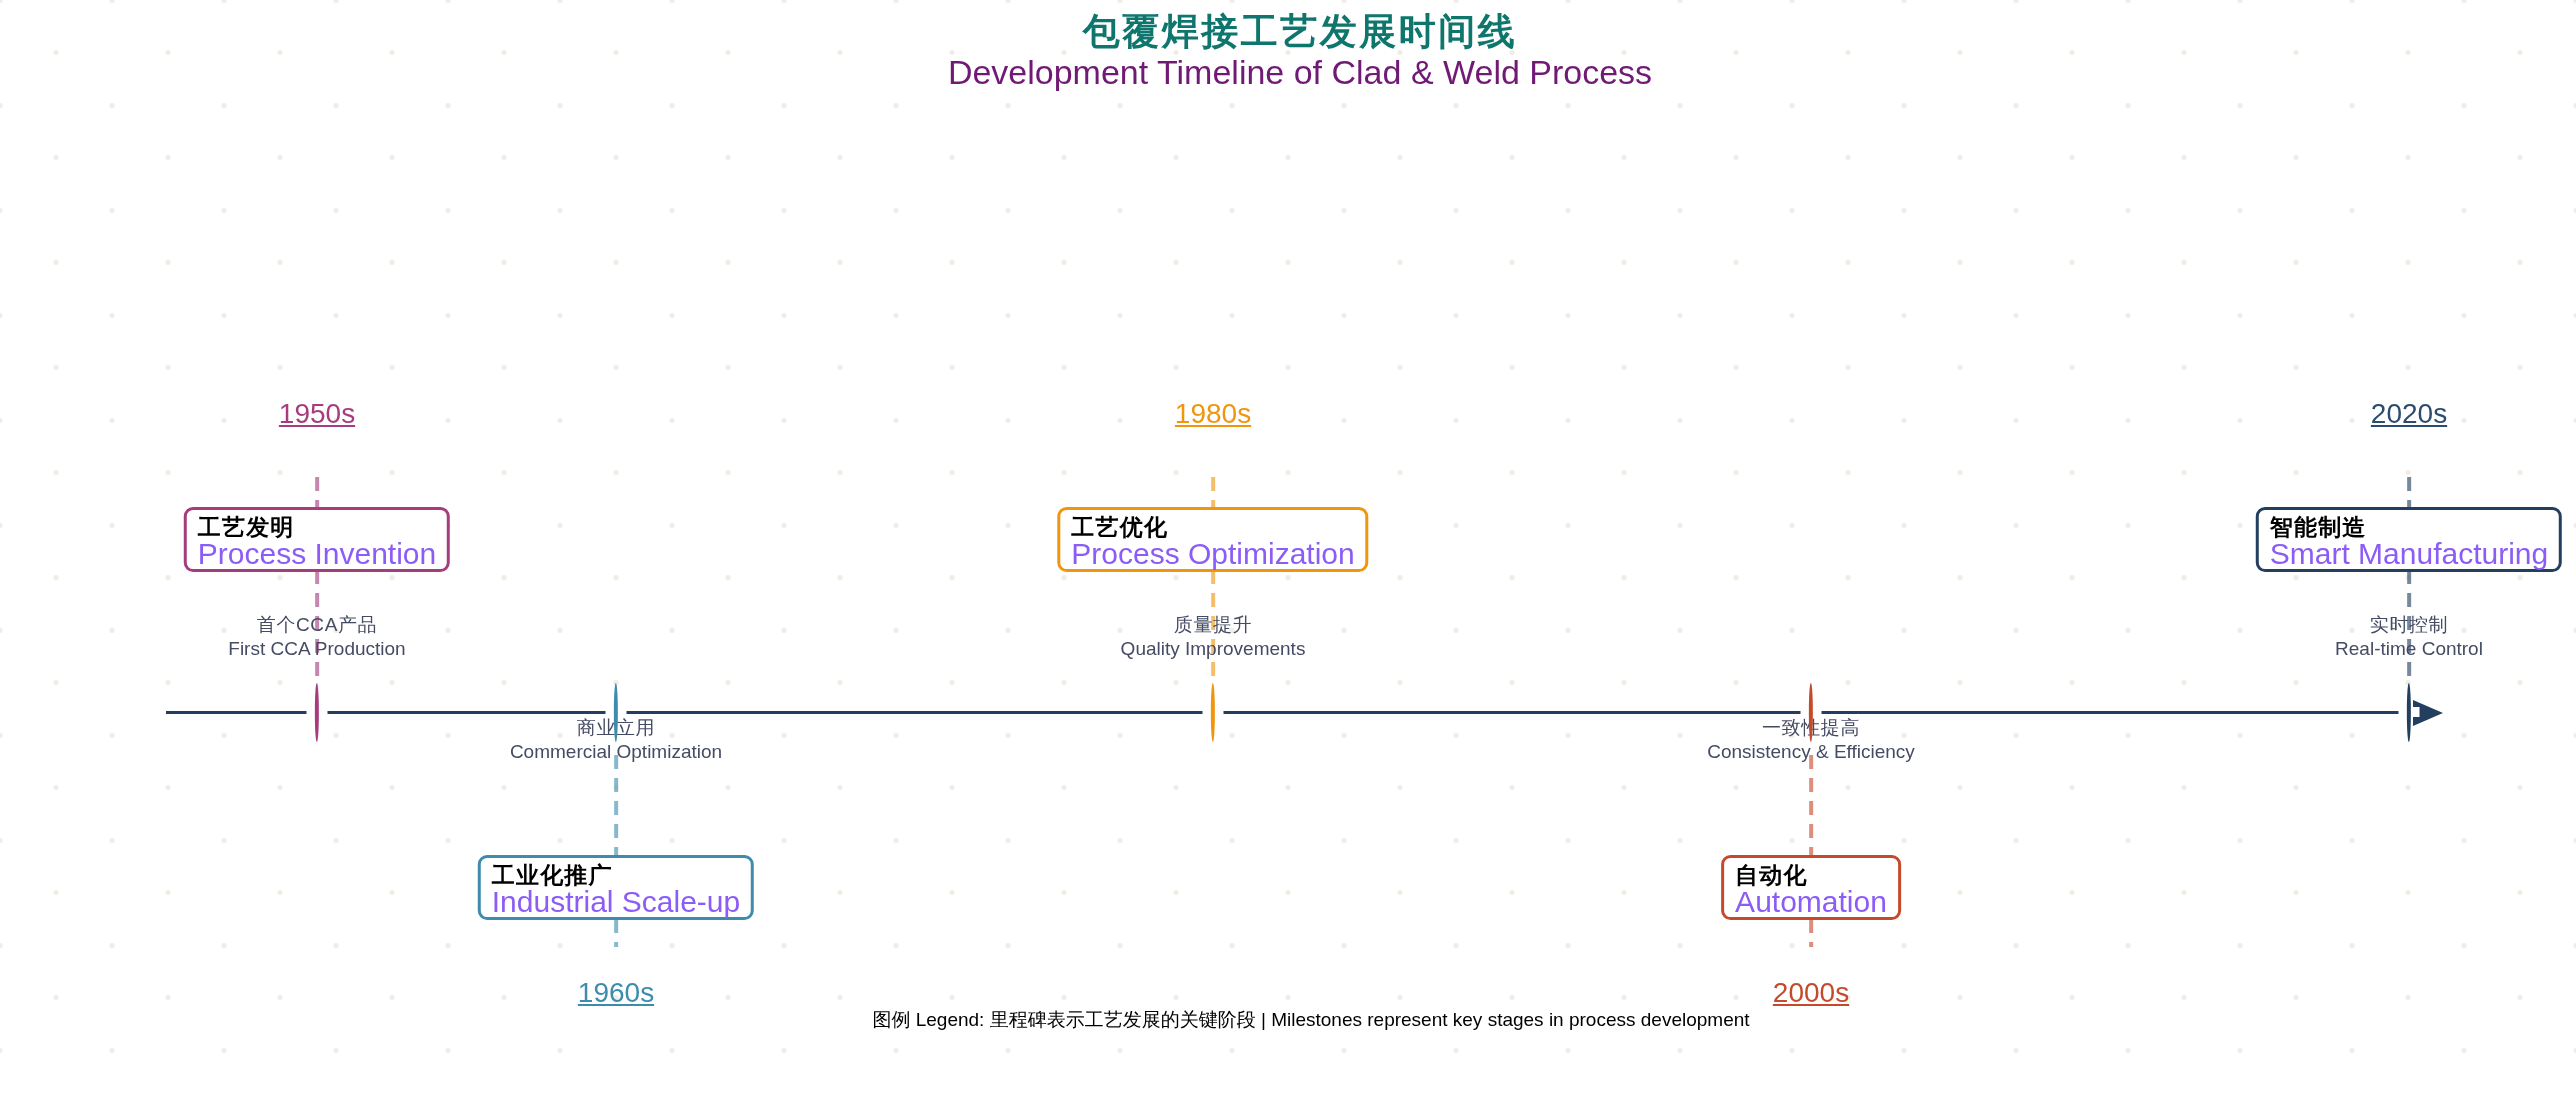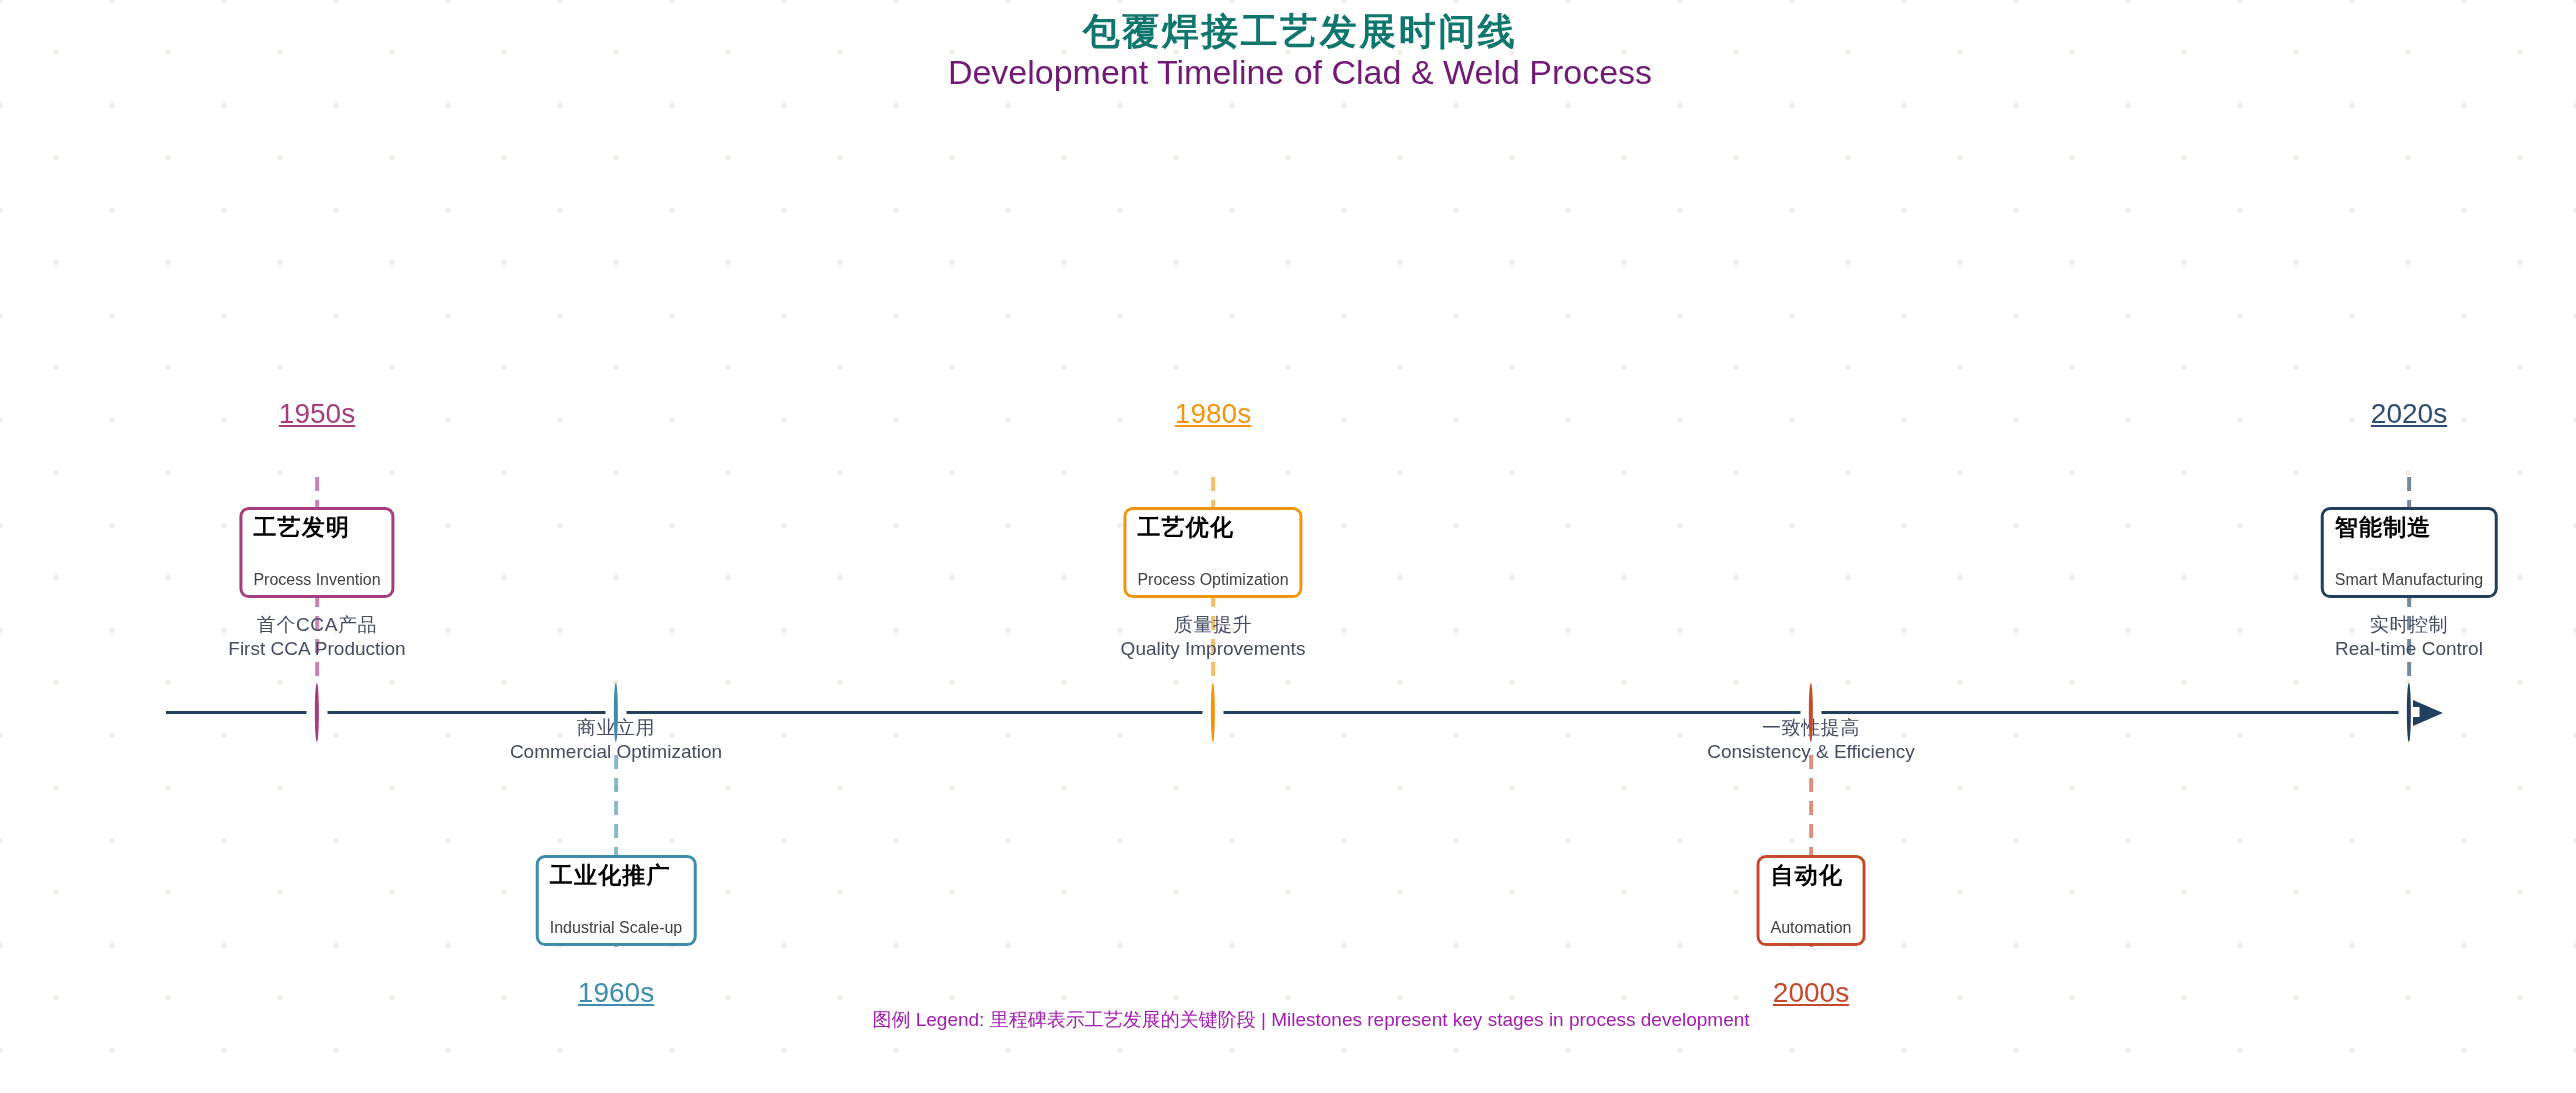--- a/index.html
+++ b/index.html
@@ -43,29 +43,29 @@
   .above .dash-b{top:570px;height:106px;}
   .below .dash-a{top:755px;height:101px;}
   .below .dash-b{top:919px;height:28px;}
   .box{
     background:#ffffff;border:3.1px solid var(--c);border-radius:9.3px;
     padding:2.5px 11px;text-align:left;white-space:nowrap;z-index:4;
   }
   .above .box{top:507px;}
   .below .box{top:855px;}
   .box-zh{font-size:23px;font-weight:700;letter-spacing:1.2px;line-height:28px;color:#000000;}
-  .box-en{font-size:16px;font-weight:400;line-height:26px;color:#404040;margin-top:26px;}
+  .box-en{font-size:30px;font-weight:400;line-height:26px;color:#8b5cf6;}
   .desc{text-align:center;white-space:nowrap;color:#454B63;z-index:3;}
   .above .desc{top:613px;}
   .below .desc{top:716px;}
   .desc-zh{font-size:19px;line-height:23.5px;letter-spacing:0.6px;}
   .desc-en{font-size:19px;line-height:23.5px;}
   .legend{
     position:absolute;left:1311px;top:1007px;transform:translateX(-50%);
-    font-size:19px;color:#a21caf;white-space:nowrap;
+    font-size:19px;color:#000000;white-space:nowrap;
   }
 </style>
 </head>
 <body>
 
 <div class="canvas">
   <div class="dots"></div>
 
   <div class="title-zh">包覆焊接工艺发展时间线</div>
   <div class="title-en">Development Timeline of Clad &amp; Weld Process</div>

